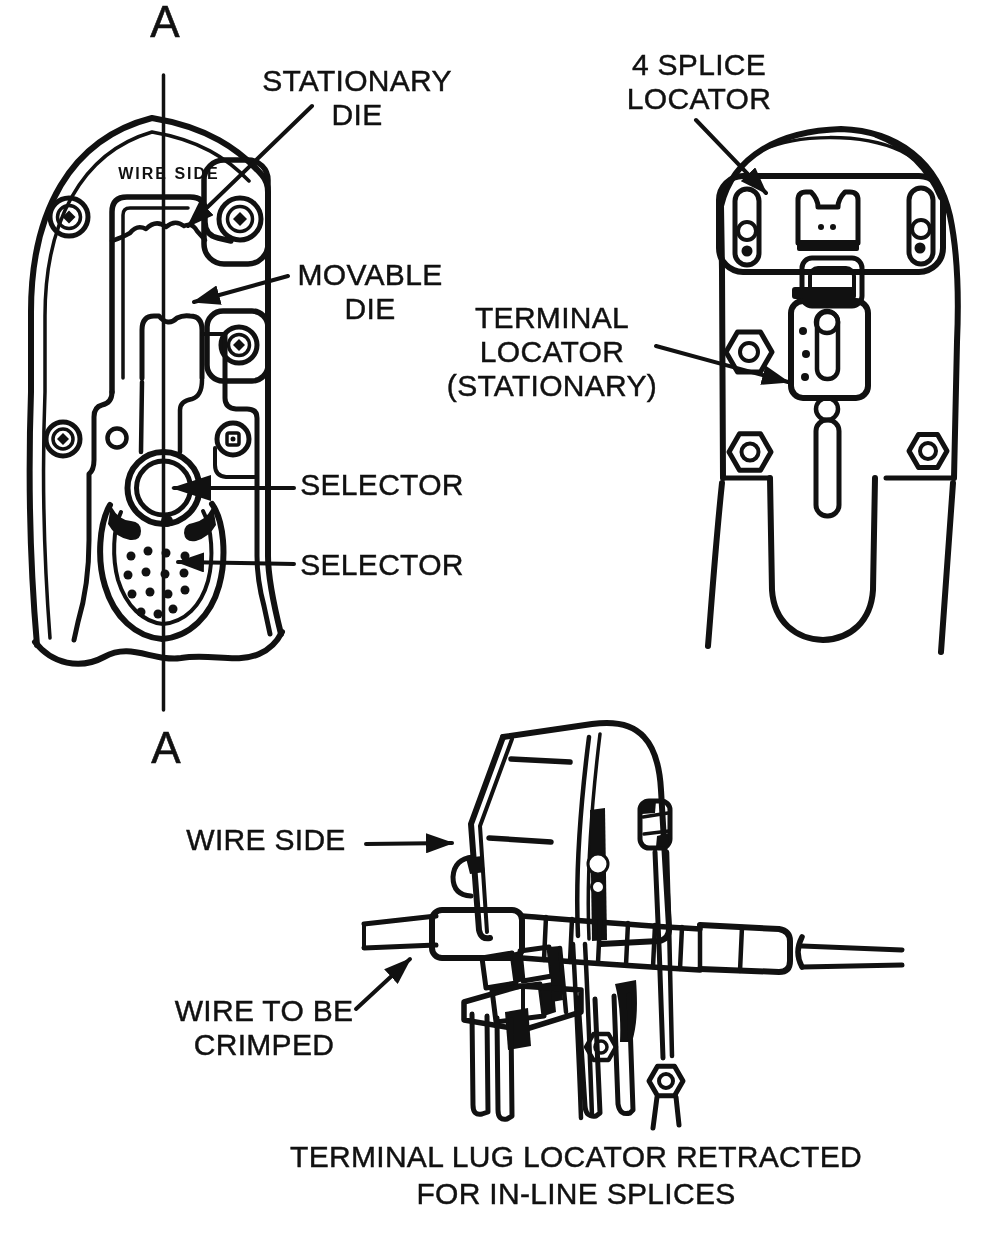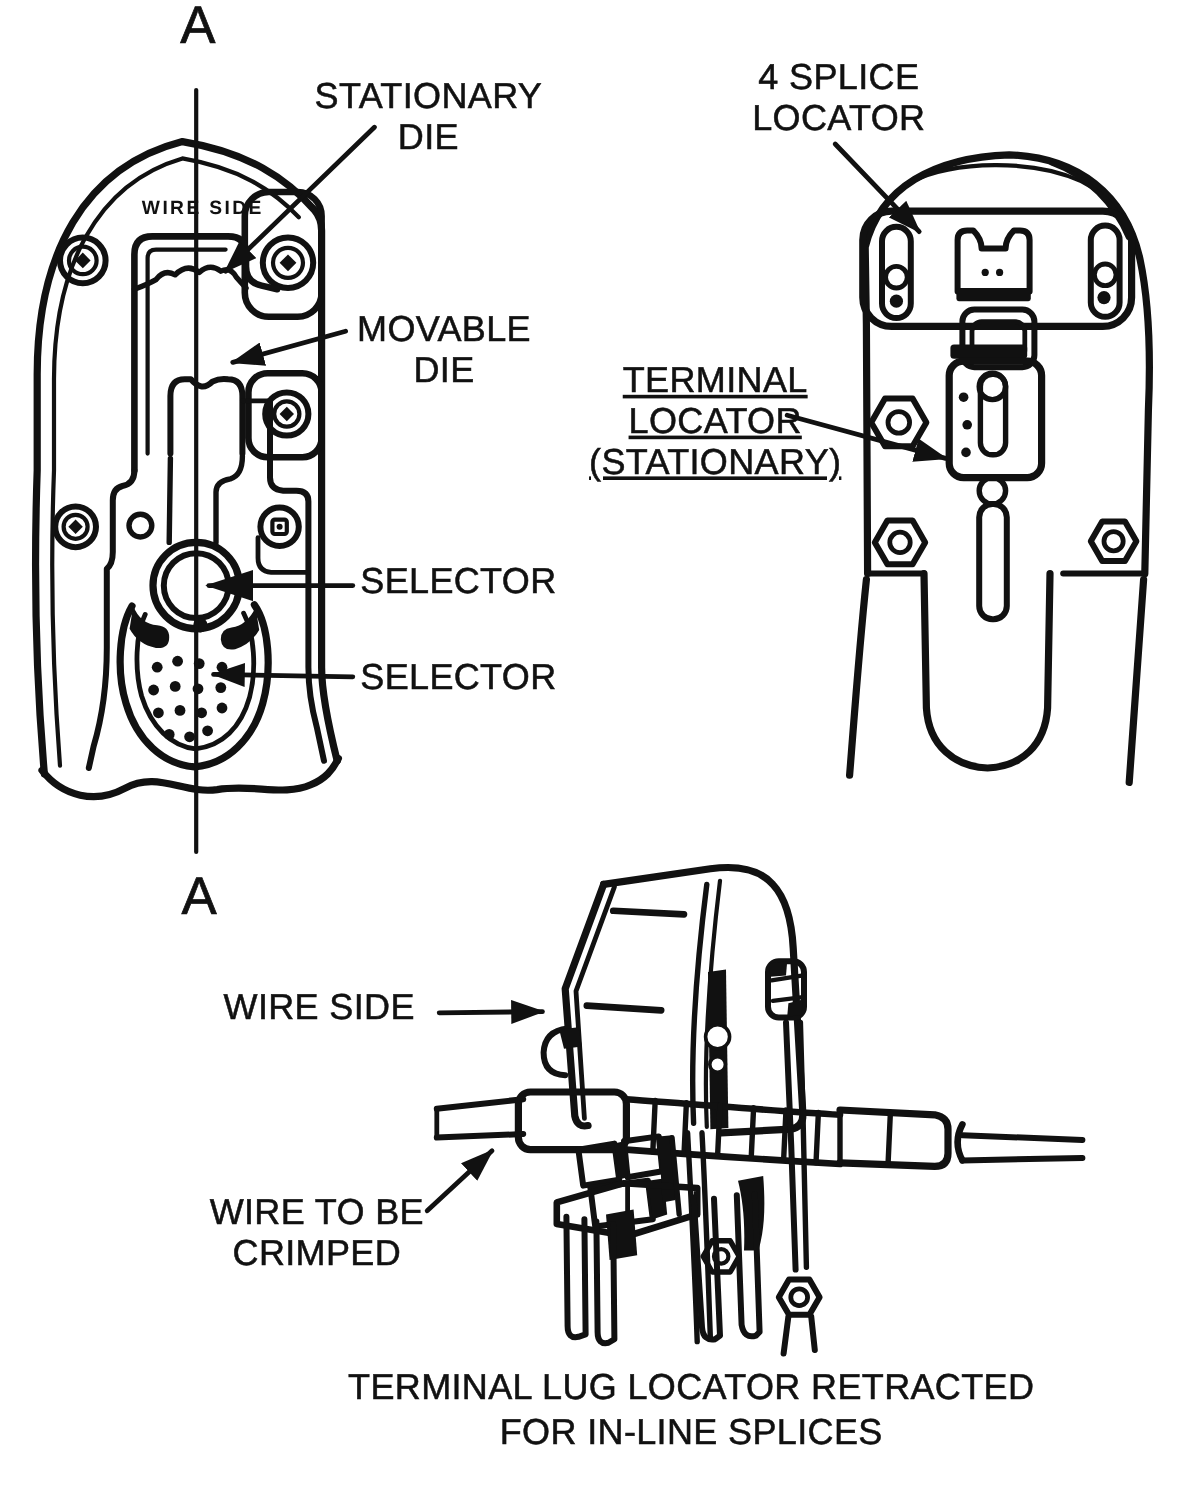--- a/index.html
+++ b/index.html
@@ -273,21 +273,21 @@
   <div class="lbl" style="left:370px;top:242px;margin-top:16px;">
     <div>MOVABLE</div>
     <div>DIE</div>
   </div>
 
   <div class="lbl" style="left:699px;top:48px;">
     <div>4 SPLICE</div>
     <div>LOCATOR</div>
   </div>
 
-  <div class="lbl" style="left:596px;top:301px;text-decoration:underline;">
+  <div class="lbl" style="left:552px;top:301px;">
     <div>TERMINAL</div>
     <div>LOCATOR</div>
     <div>(STATIONARY)</div>
   </div>
 
   <div class="lbl" style="left:382px;top:468px;">
     <div>SELECTOR</div>
   </div>
 
   <div class="lbl" style="left:382px;top:548px;">

